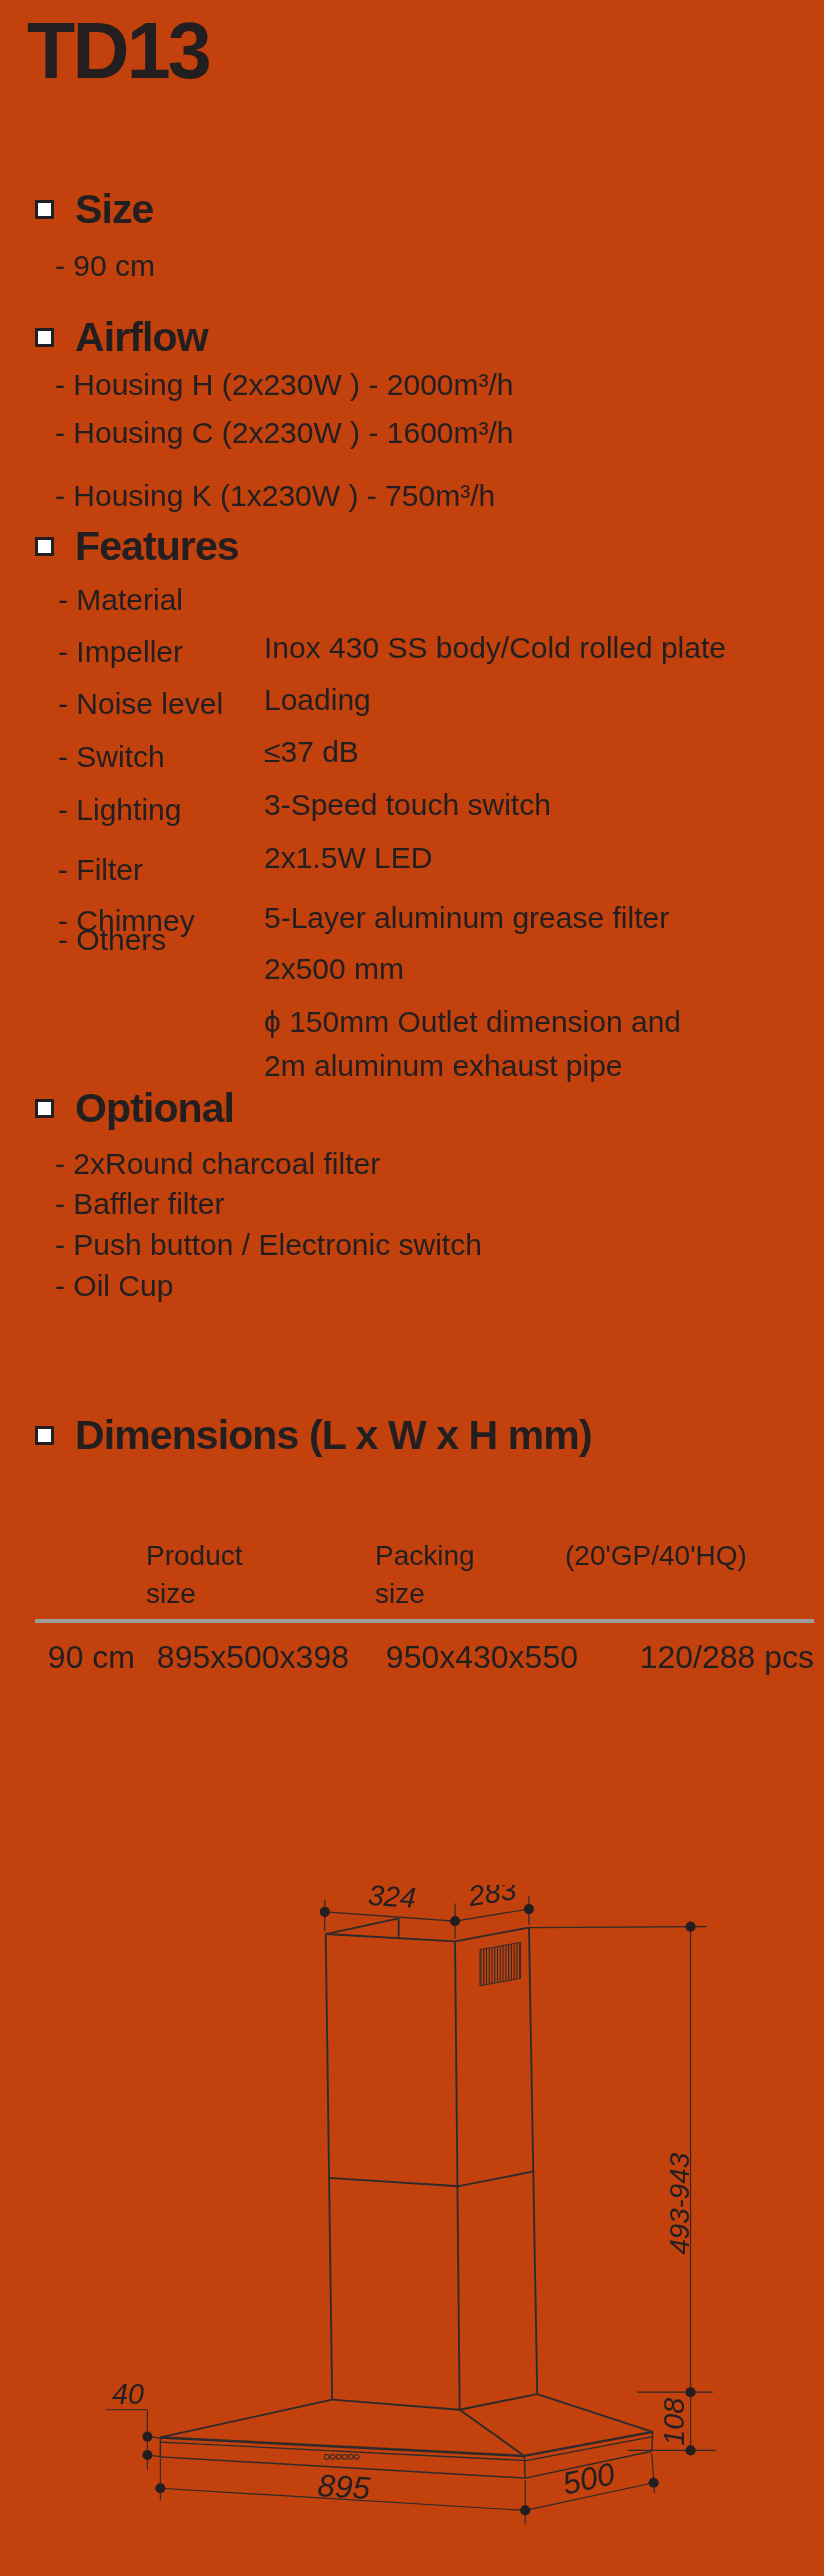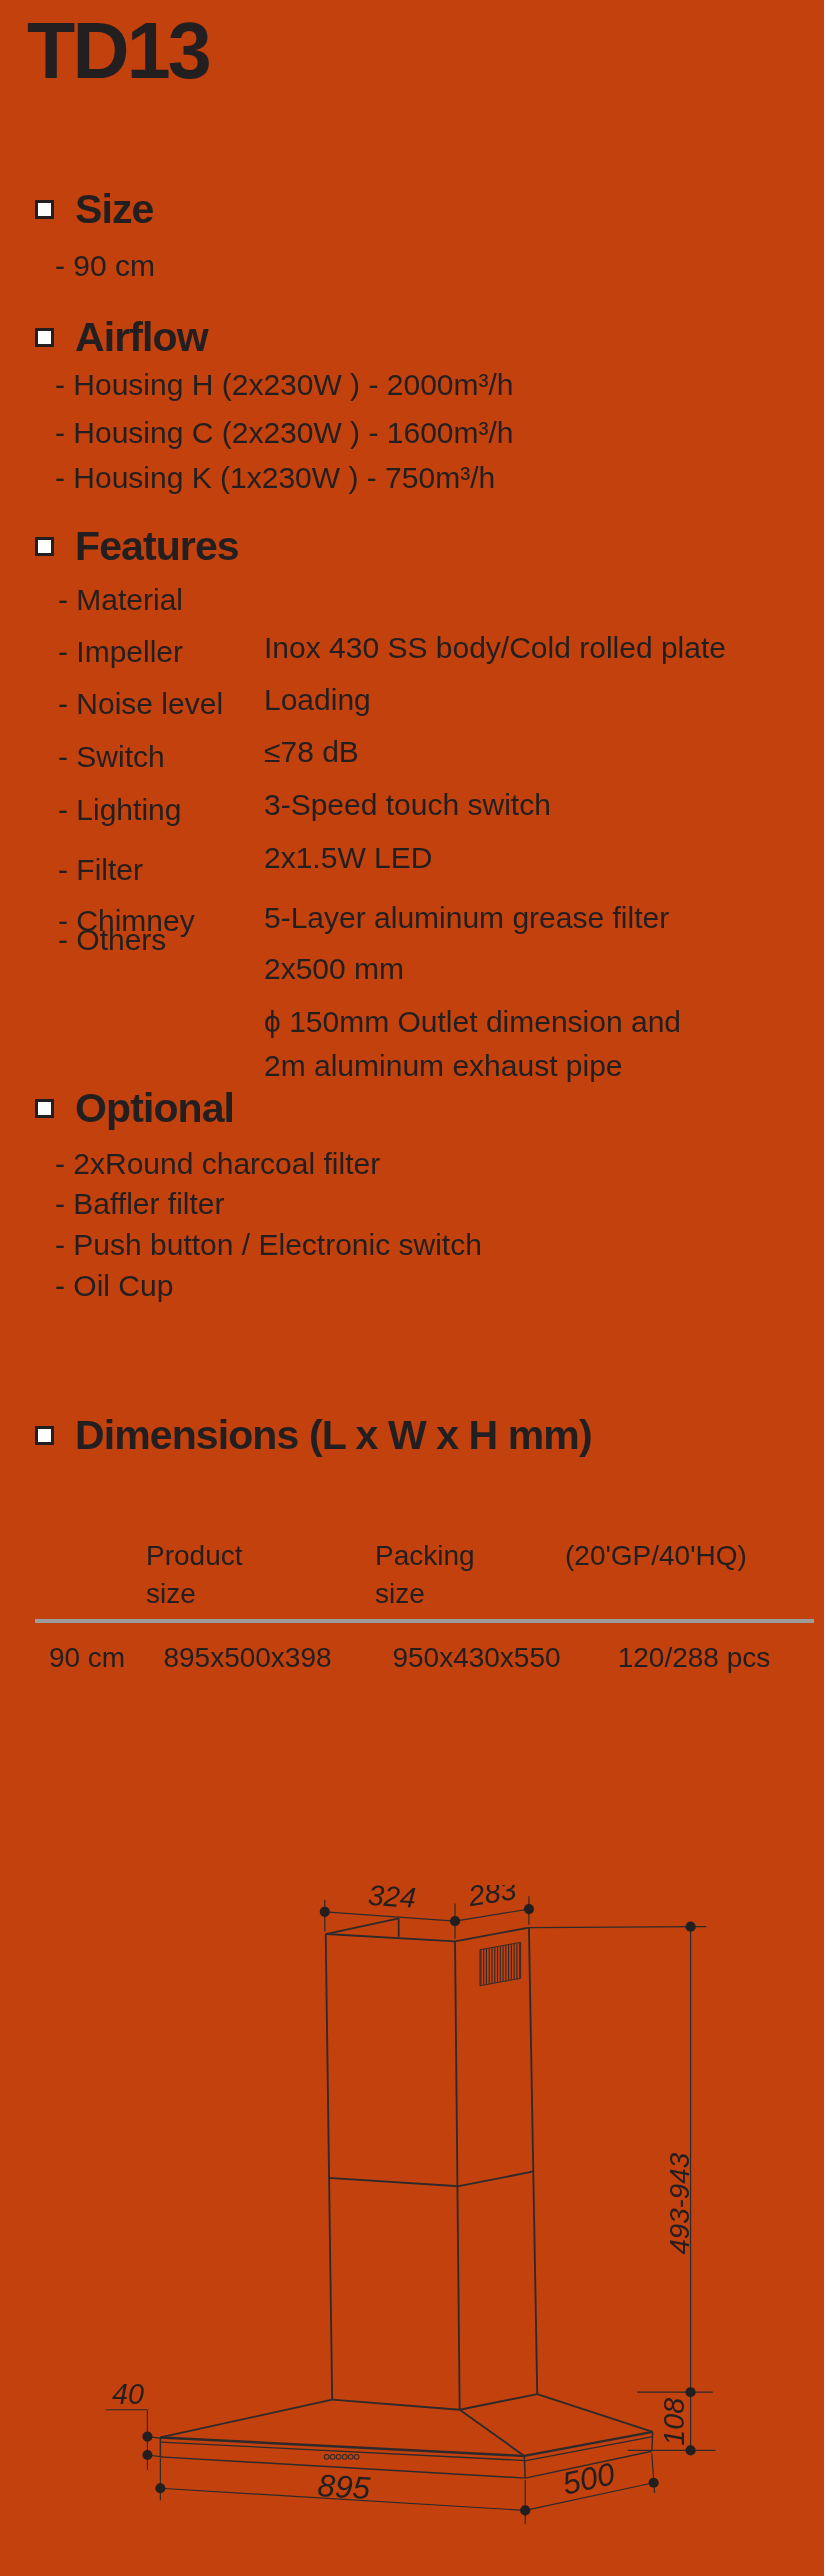--- a/index.html
+++ b/index.html
@@ -8,21 +8,21 @@
     font-family:"Liberation Sans","DejaVu Sans",sans-serif;color:#231f20;overflow:hidden;
   }
   .title{position:absolute;left:27px;top:11px;font-size:79px;font-weight:700;letter-spacing:-2.8px;line-height:1;}
   .sec{position:absolute;left:35px;display:flex;align-items:center;gap:21px;height:43px;}
   .bullet{width:13px;height:13px;border:3.7px solid #231f20;flex:none;background:#fff;}
   .sec-h{font-size:41px;font-weight:700;letter-spacing:-0.9px;line-height:1;white-space:nowrap;}
   .item{position:absolute;left:55px;font-size:30px;line-height:1.06;white-space:nowrap;}
   .flabel{position:absolute;left:58px;font-size:30px;line-height:1.06;white-space:nowrap;}
   .fvalue{position:absolute;left:264px;font-size:30px;line-height:1.06;white-space:nowrap;margin-top:48px;}
   .tcell{position:absolute;font-size:28px;line-height:38px;text-align:left;white-space:nowrap;}
-  .dcell{position:absolute;font-size:28px;line-height:29px;text-align:center;white-space:nowrap;}
+  .dcell{position:absolute;font-size:32px;line-height:29px;text-align:right;white-space:nowrap;}
   .rule{position:absolute;left:35px;top:1619px;width:779px;height:3.7px;background:#9d9d9d;}
   .drawing{position:absolute;left:92px;top:1885px;}
   .drawing text{font-family:"Liberation Sans","DejaVu Sans",sans-serif;font-style:italic;fill:#231f20;}
   .ln{stroke:#2e2a2b;fill:none;}
 </style>
 </head>
 <body>
 
 <div class="page">
 
@@ -33,32 +33,32 @@
     <span class="sec-h">Size</span>
   </div>
   <div class="item" style="top:250px">- 90 cm</div>
 
   <div class="sec" style="top:316px">
     <span class="bullet"></span>
     <span class="sec-h">Airflow</span>
   </div>
   <div class="item" style="top:369px">- Housing H (2x230W ) - 2000m³/h</div>
   <div class="item" style="top:417px">- Housing C (2x230W ) - 1600m³/h</div>
-  <div class="item" style="top:462px">- Housing K (1x230W ) - 750m³/h</div>
+  <div class="item" style="top:480px">- Housing K (1x230W ) - 750m³/h</div>
 
   <div class="sec" style="top:525px">
     <span class="bullet"></span>
     <span class="sec-h">Features</span>
   </div>
   <div class="flabel" style="top:584px">- Material</div>
   <div class="fvalue" style="top:584px">Inox 430 SS body/Cold rolled plate</div>
   <div class="flabel" style="top:636px">- Impeller</div>
   <div class="fvalue" style="top:636px">Loading</div>
   <div class="flabel" style="top:688px">- Noise level</div>
-  <div class="fvalue" style="top:688px">≤78 dB</div>
+  <div class="fvalue" style="top:688px">≤37 dB</div>
   <div class="flabel" style="top:741px">- Switch</div>
   <div class="fvalue" style="top:741px">3-Speed touch switch</div>
   <div class="flabel" style="top:794px">- Lighting</div>
   <div class="fvalue" style="top:794px">2x1.5W LED</div>
   <div class="flabel" style="top:854px">- Filter</div>
   <div class="fvalue" style="top:854px">5-Layer aluminum grease filter</div>
   <div class="flabel" style="top:905px">- Chimney</div>
   <div class="fvalue" style="top:905px">2x500 mm</div>
   <div class="flabel" style="top:924px">- Others</div>
   <div class="fvalue" style="top:958px">ϕ 150mm Outlet dimension and</div>

